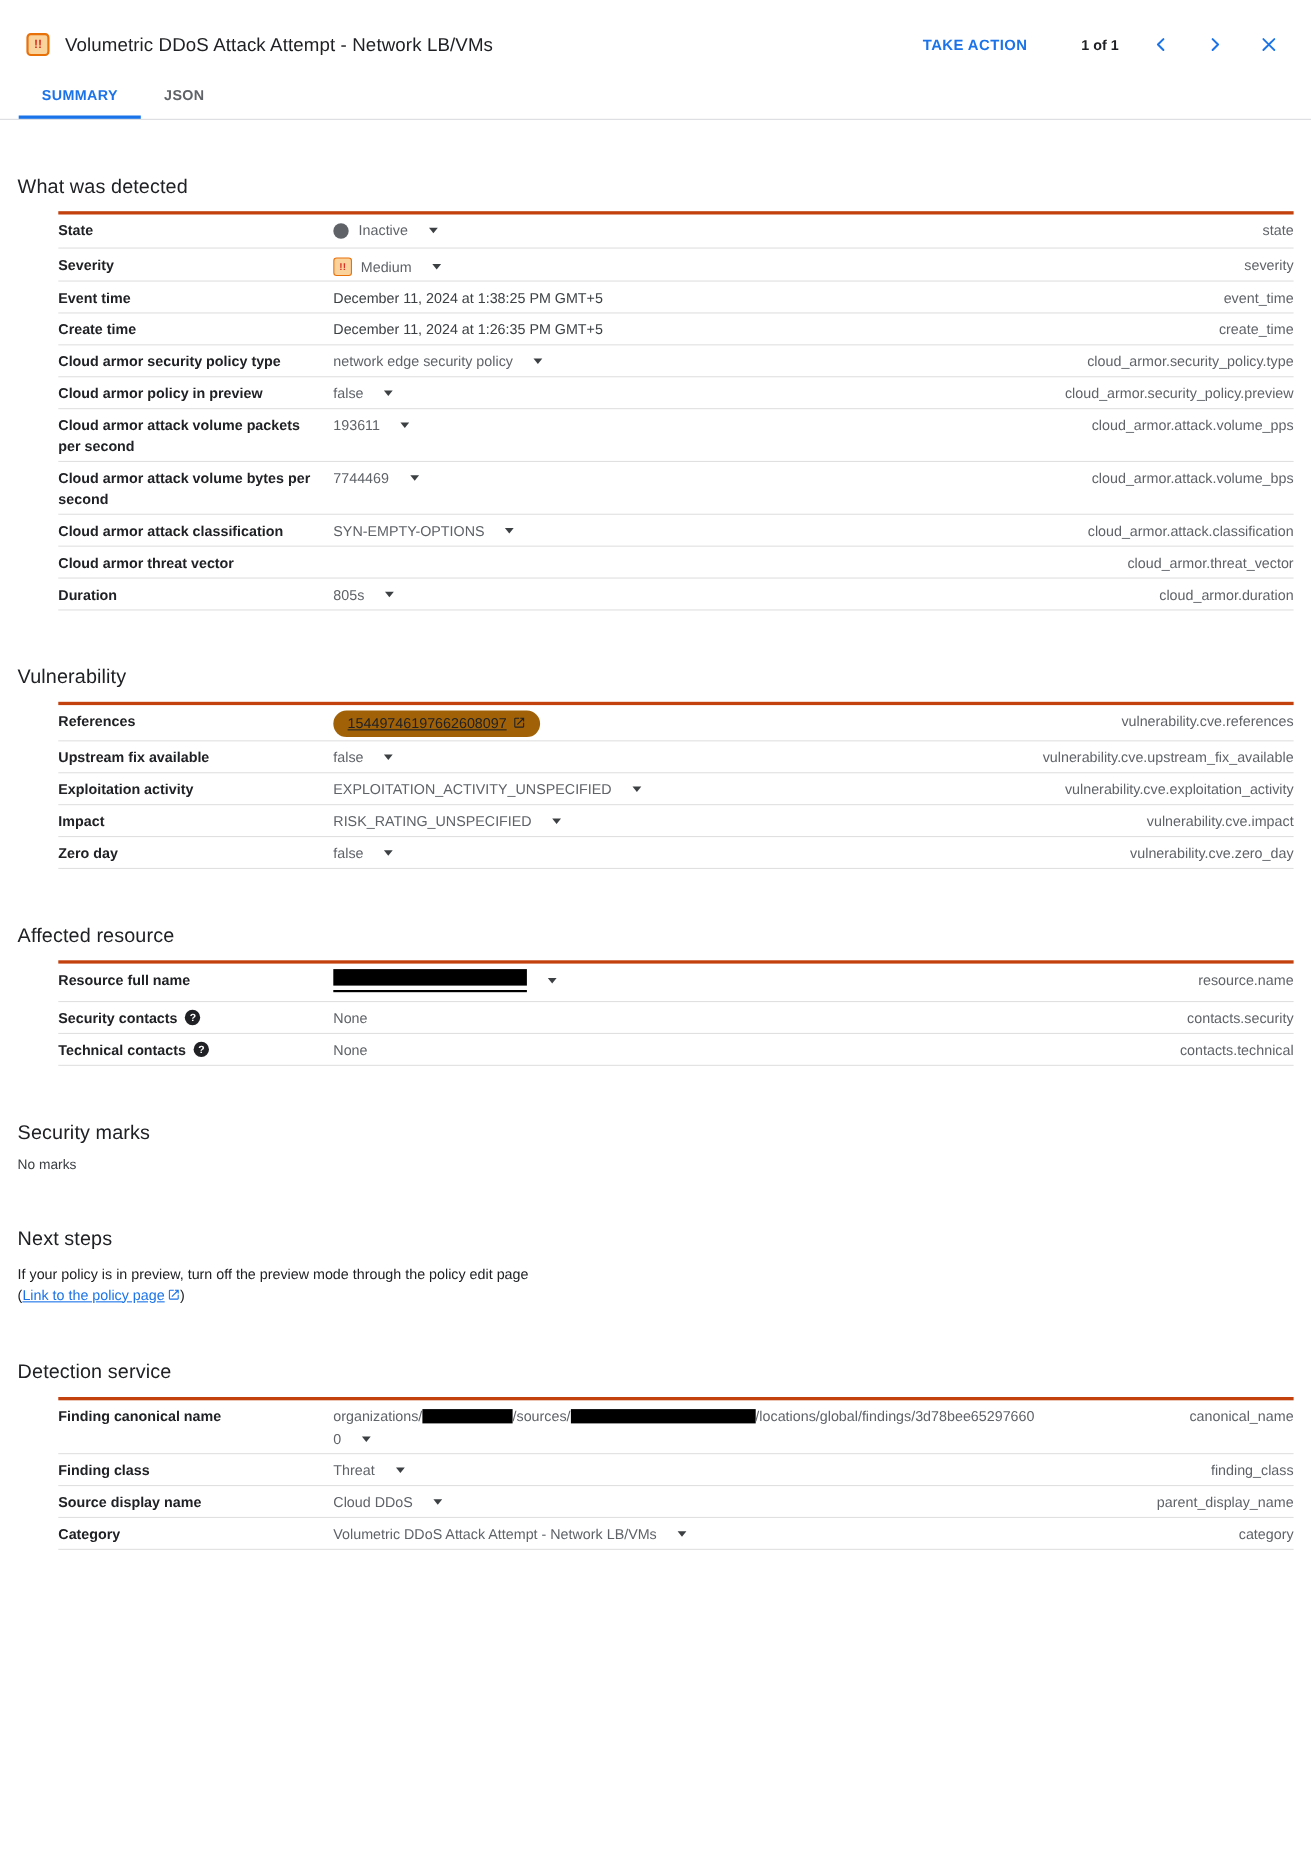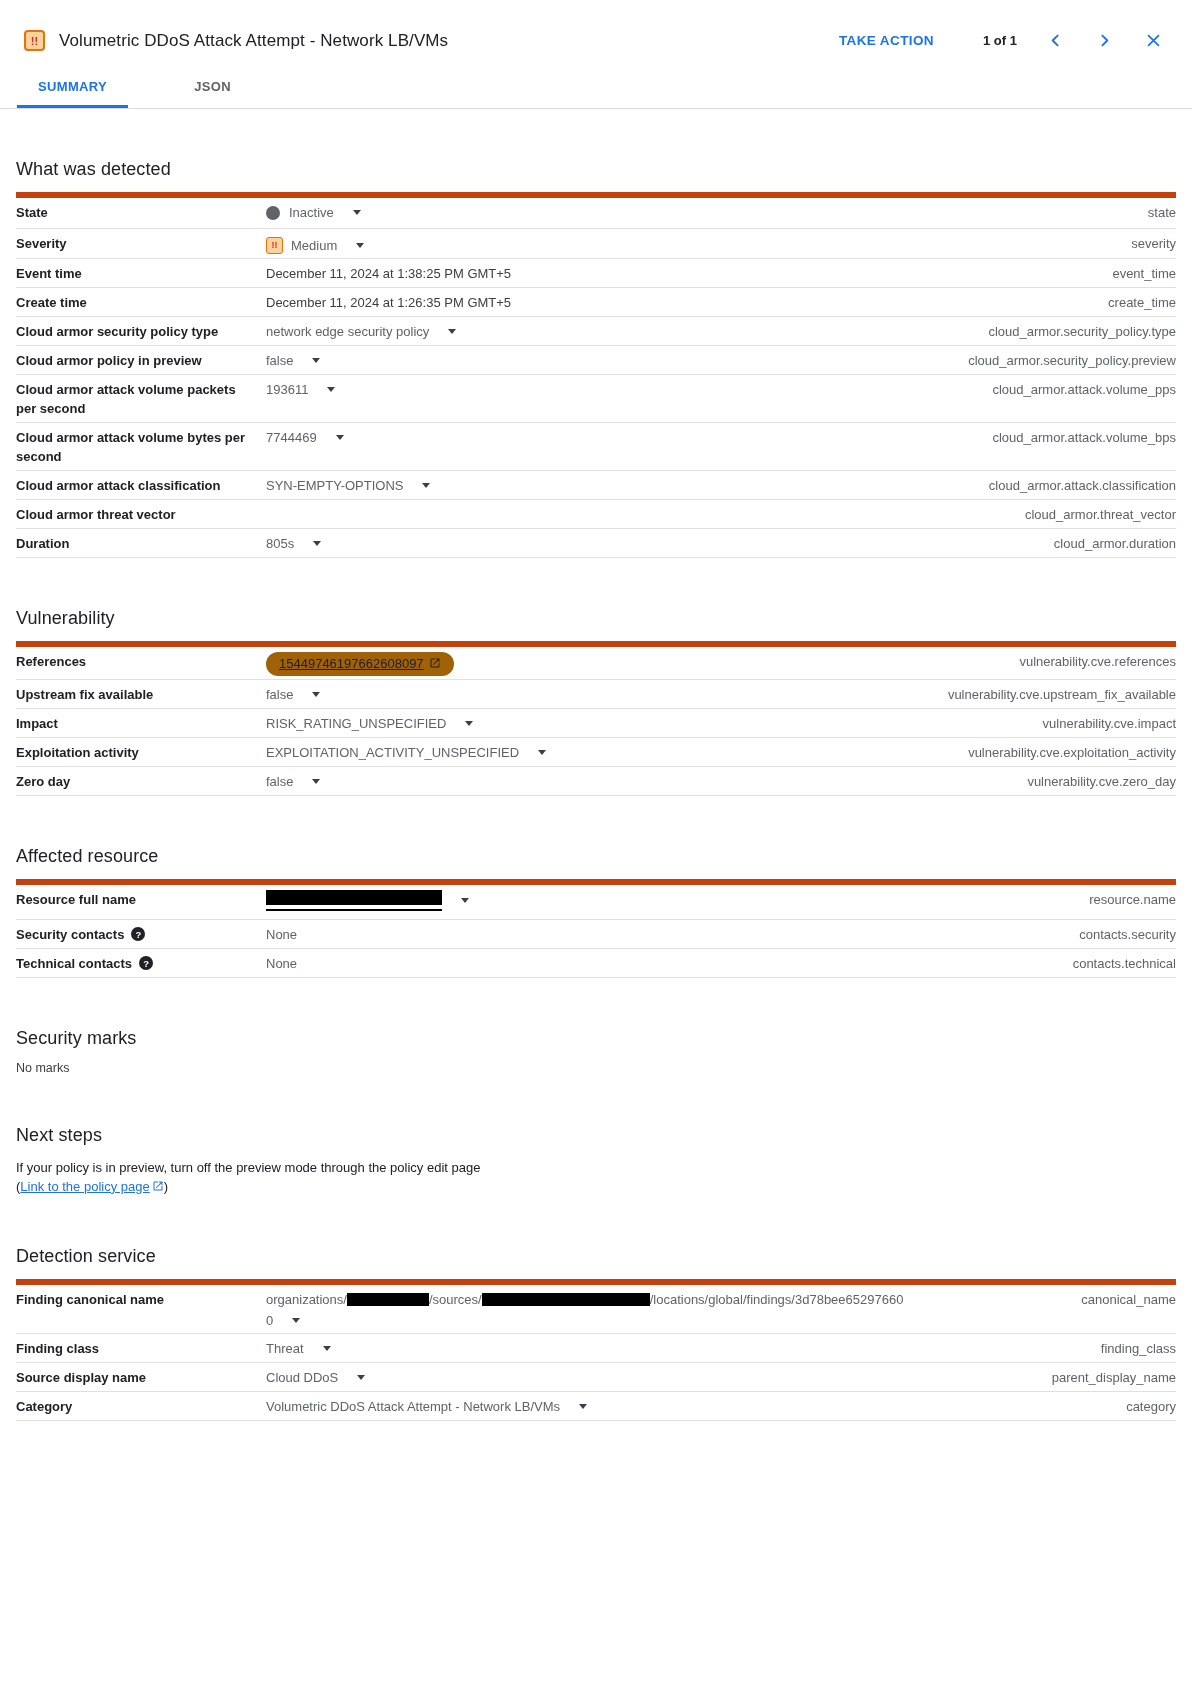--- a/index.html
+++ b/index.html
@@ -24,33 +24,33 @@
   .take-action {
     color: #1a73e8; font-size: 13.5px; font-weight: bold; letter-spacing: .4px;
     background: none; border: none; cursor: pointer; font-family: inherit; padding: 6px 8px;
   }
   .pagination { font-size: 13px; font-weight: bold; color: #202124; margin: 0 26px 0 41px; }
   .icon-btn { background: none; border: none; cursor: pointer; padding: 4px; display: inline-flex; align-items: center; justify-content: center; }
   .icon-btn + .icon-btn { margin-left: 24px; }
   .icon-btn svg { display: block; }
 
   
-  .tabs { display: flex; margin-top: 13px; border-bottom: 1px solid #dadce0; padding-left: 17px; gap: 45px; }
+  .tabs { display: flex; margin-top: 13px; border-bottom: 1px solid #dadce0; padding-left: 17px; }
   .tab {
     padding: 12px 21px 11px; font-size: 13px; font-weight: bold; letter-spacing: .35px;
     color: #5f6368; cursor: pointer; border-bottom: 3px solid transparent;
   }
   .tab.active { color: #1a73e8; border-bottom-color: #1a73e8; }
 
   
   .content { padding: 0 16px; }
   .section-title { font-size: 18px; font-weight: 500; color: #202124; margin: 50px 0 12px; letter-spacing: .1px; }
   .section-title.first { }
 
-  .table { border-top: 6px solid #c2410c; }
+  .table { border-top: 3px solid #c2410c; margin-left: 37px; }
   .row { display: flex; align-items: flex-start; padding: 4px 0 3px; border-bottom: 1px solid #e0e0e0; min-height: 26px; }
   .row-label { width: 250px; flex: none; font-size: 13px; font-weight: bold; color: #202124; line-height: 19px; padding: 1px 10px 1px 0; }
   .row-value { flex: 1 1 auto; max-width: 672px; font-size: 13px; color: #5f6368; line-height: 19px; padding-top: 1px; }
   .row-value .vwrap { display: inline-flex; align-items: center; flex-wrap: wrap; }
   .row-key { flex: none; margin-left: auto; font-size: 13px; color: #5f6368; line-height: 19px; padding: 1px 0 0 12px; white-space: nowrap; }
 
   .dd { display: inline-flex; align-items: center; cursor: pointer; }
   .caret {
     width: 0; height: 0; margin-left: 19px;
     border-left: 4.5px solid transparent; border-right: 4.5px solid transparent;
@@ -256,39 +256,39 @@
       <div class="row-value">
         <span class="vwrap dd">
           <span>false</span>
           <span class="caret"></span>
         </span>
       </div>
       <div class="row-key">vulnerability.cve.upstream_fix_available</div>
     </div>
 
     <div class="row">
+      <div class="row-label">Exploitation activity</div>
+      <div class="row-value">
+        <span class="vwrap dd">
+          <span>EXPLOITATION_ACTIVITY_UNSPECIFIED</span>
+          <span class="caret"></span>
+        </span>
+      </div>
+      <div class="row-key">vulnerability.cve.exploitation_activity</div>
+    </div>
+
+    <div class="row">
       <div class="row-label">Impact</div>
       <div class="row-value">
         <span class="vwrap dd">
           <span>RISK_RATING_UNSPECIFIED</span>
           <span class="caret"></span>
         </span>
       </div>
       <div class="row-key">vulnerability.cve.impact</div>
-    </div>
-
-    <div class="row">
-      <div class="row-label">Exploitation activity</div>
-      <div class="row-value">
-        <span class="vwrap dd">
-          <span>EXPLOITATION_ACTIVITY_UNSPECIFIED</span>
-          <span class="caret"></span>
-        </span>
-      </div>
-      <div class="row-key">vulnerability.cve.exploitation_activity</div>
     </div>
 
     <div class="row">
       <div class="row-label">Zero day</div>
       <div class="row-value">
         <span class="vwrap dd">
           <span>false</span>
           <span class="caret"></span>
         </span>
       </div>

